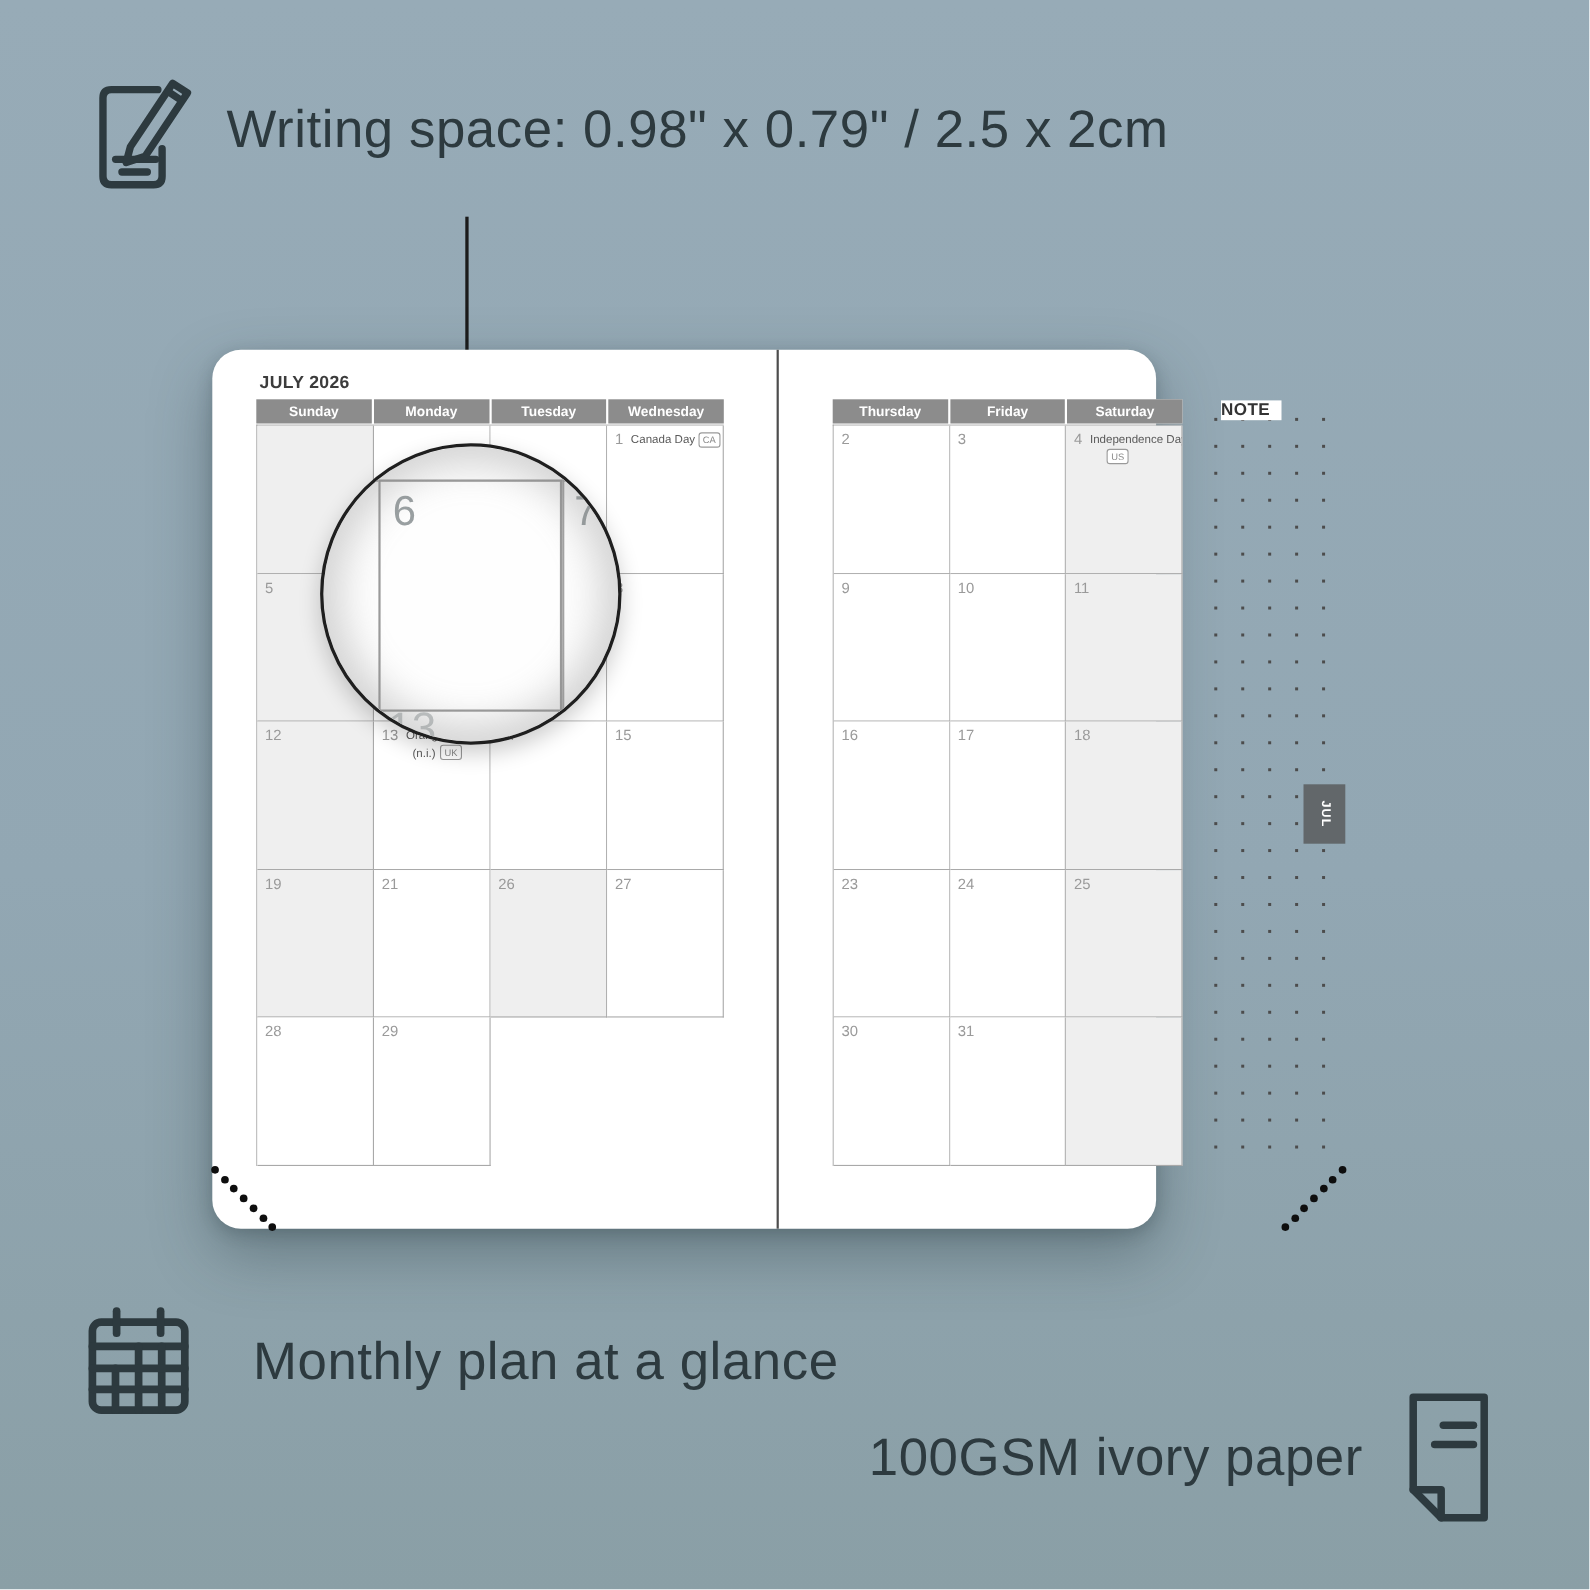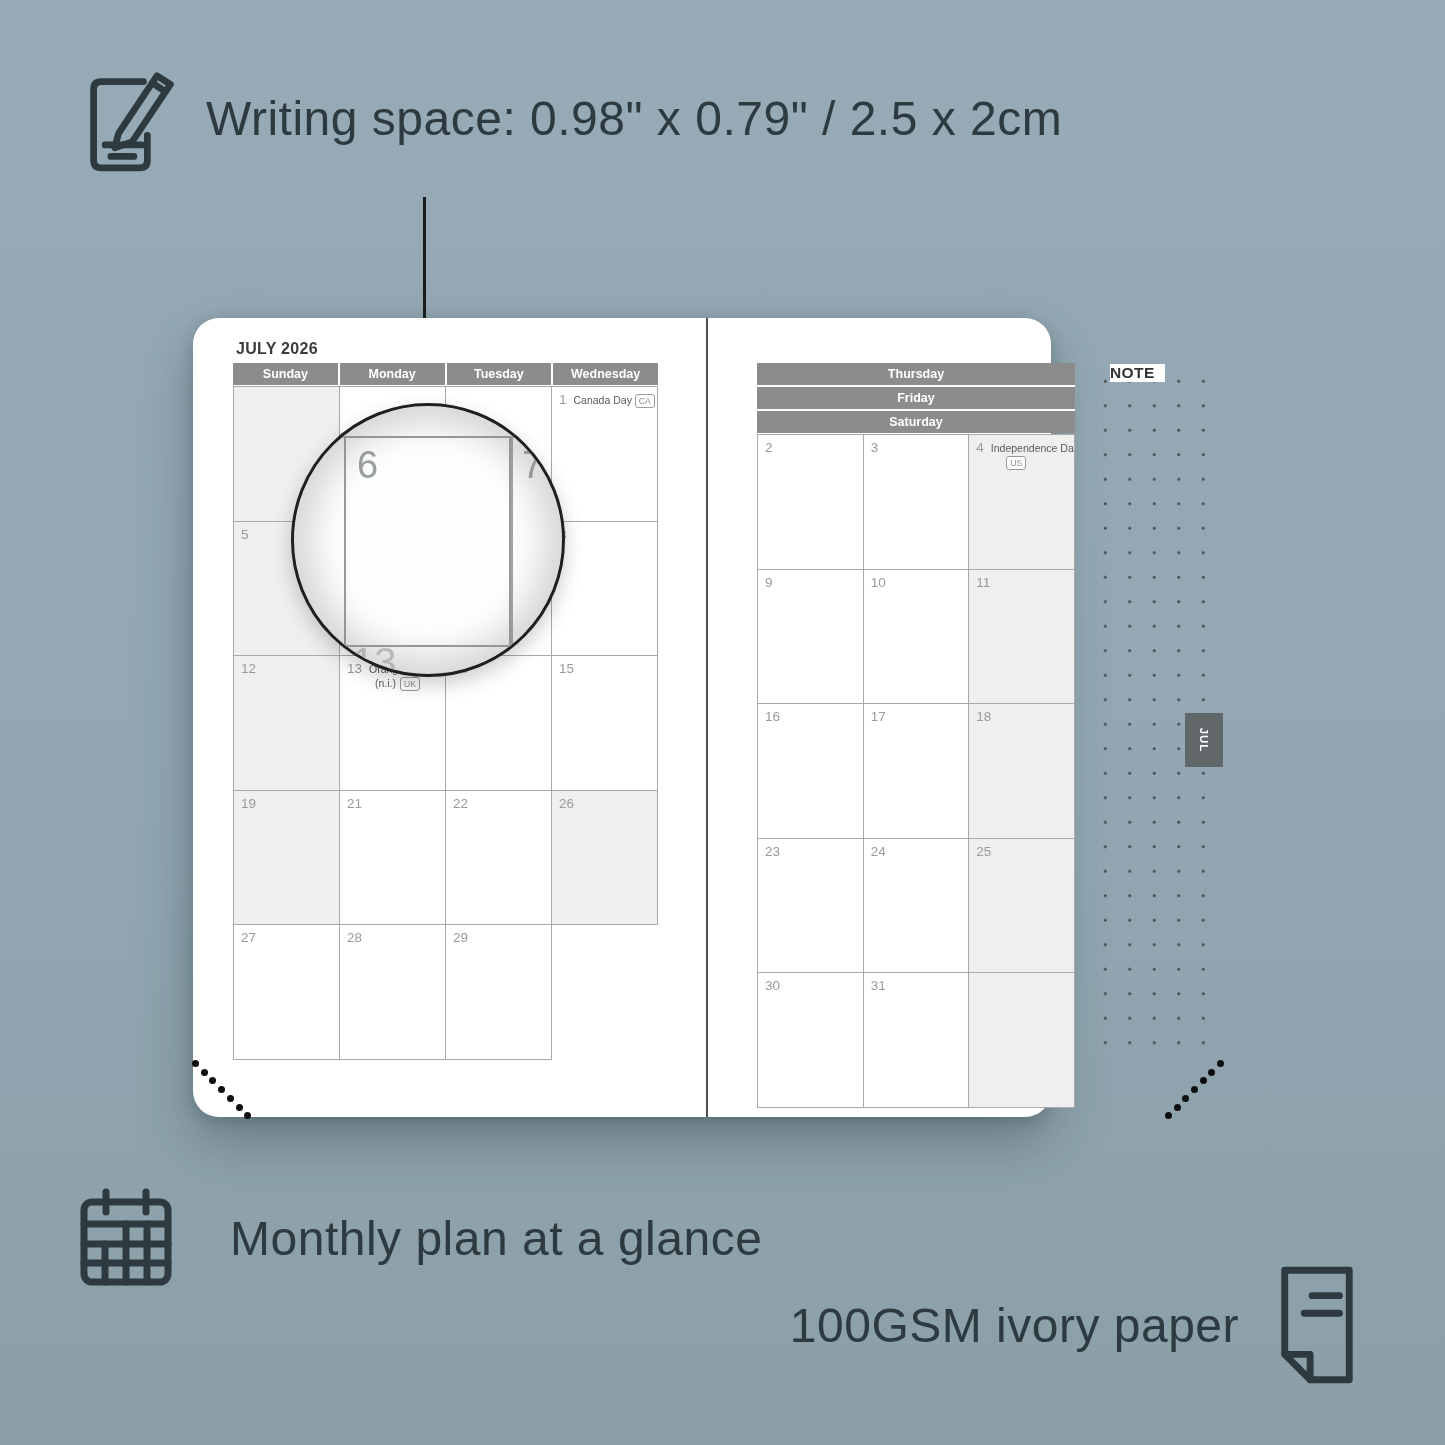--- a/index.html
+++ b/index.html
@@ -51,21 +51,21 @@
   }
   .cell.shaded { background:#efefef; }
   .l1 { display:flex; align-items:flex-start; gap:7px; }
   .dnum { font-size:13.5px; color:#9a9a9a; line-height:15px; }
   .hol { font-size:10.5px; color:#5a5a5a; line-height:14px; padding-top:1px; white-space:nowrap;text-align:center; }
   .badge {
     display:inline-block; font-size:8.5px; color:#8a8a8a; line-height:10px;
     border:1px solid #9a9a9a; border-radius:3px; padding:1px 3px; background:#fff;
     vertical-align:middle;
   }
-  .l2 { font-size:10.5px; color:#5a5a5a; margin-top:1px; display:flex; align-items:flex-start; gap:4px; }
+  .l2 { font-size:10.5px; color:#5a5a5a; margin-top:1px; display:flex; align-items:flex-end; gap:4px; }
   .l2.center { justify-content:center; padding-right:12px; }
   .l2.indent { padding-left:28px; }
 
   
   .note-grid {
     position:absolute; left:890px; top:45px; width:128px; height:697px;
     background-image:radial-gradient(circle, #4c4c4c 1.3px, transparent 1.5px);
     background-size:24.5px 24.5px; background-position:10px 6px;
   }
   .note-label {
@@ -198,25 +198,20 @@
           <div class="cell shaded">
             <div class="l1">
               <span class="dnum">19</span>
             </div>
           </div>
           <div class="cell">
             <div class="l1">
               <span class="dnum">21</span>
             </div>
           </div>
-          <div class="cell">
-            <div class="l1">
-              <span class="dnum">22</span>
-            </div>
-          </div>
           <div class="cell shaded">
             <div class="l1">
               <span class="dnum">26</span>
             </div>
           </div>
           <div class="cell">
             <div class="l1">
               <span class="dnum">27</span>
             </div>
           </div>
@@ -226,21 +221,21 @@
             </div>
           </div>
           <div class="cell">
             <div class="l1">
               <span class="dnum">29</span>
             </div>
           </div>
         </div>
       </div>
     <div class="cal cal-right" id="cal-right">
-        <div class="cal-header" style="grid-template-columns: repeat(1, 1fr);">
+        <div class="cal-header" style="grid-template-columns: repeat(3, 1fr);">
           <div class="hcell">Thursday</div>
           <div class="hcell">Friday</div>
           <div class="hcell">Saturday</div>
         </div>
         <div class="cal-body" style="grid-template-columns: repeat(3, 1fr);">
           <div class="cell">
             <div class="l1">
               <span class="dnum">2</span>
             </div>
           </div>

